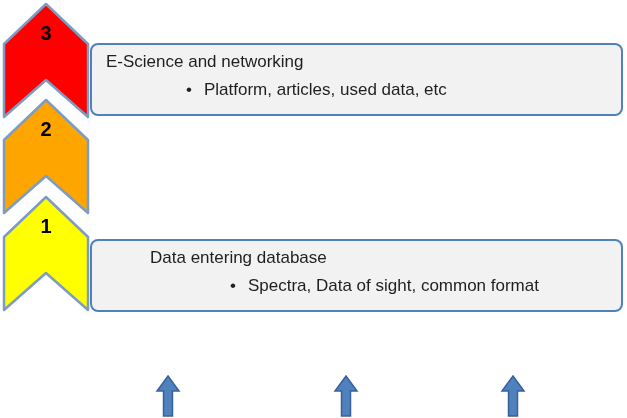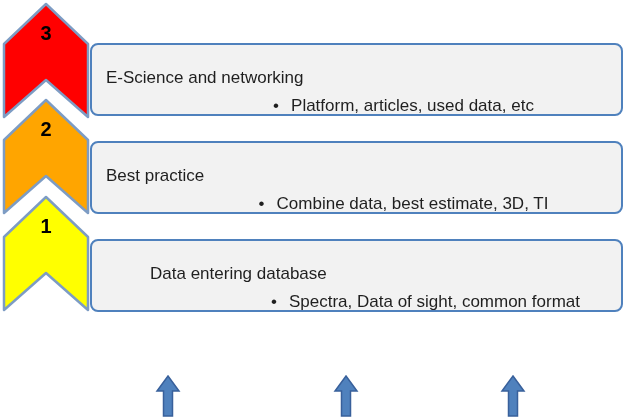--- a/index.html
+++ b/index.html
@@ -39,31 +39,30 @@
     height: 73px;
     box-sizing: border-box;
     background: #f2f2f2;
     border: 2px solid #4f81bd;
     border-radius: 8px;
   }
   .stepbox.pos-3 { top: 43px; }
   .stepbox.pos-2 { top: 141px; }
   .stepbox.pos-1 { top: 239px; padding-left: 44px; }
   .stepbox .title {
-    margin: 22px 0 0 14px;
+    margin: 6px 0 0 14px;
     font-size: 17px;
     line-height: 22px;
     white-space: nowrap;
   }
   .stepbox .bullet-line {
     margin: 6px 0 0 94px;
     font-size: 17px;
     line-height: 22px;
     white-space: nowrap;
-    text-align: center;
   }
   .stepbox .bullet-glyph {
     display: inline-block;
     margin-right: 12px;
   }
   .up-arrow {
     position: absolute;
     top: 375px;
     width: 26px;
     height: 42px;
@@ -89,26 +88,20 @@
       <span class="bullet-glyph">•</span><span>Platform, articles, used data, etc</span>
     </div>
   </div>
 
   <div class="chevron pos-2">
     <svg width="88" height="117" viewBox="0 0 88 117">
       <polygon points="44,2 86,42 86,115 44,78 2,115 2,42" stroke="#7D9CC4" stroke-width="2.5" stroke-linejoin="round" fill="#FFA500"></polygon>
     </svg>
     <span class="num">2</span>
   </div>
-  <div class="stepbox pos-2">
-    <div class="title">Best practice</div>
-    <div class="bullet-line">
-      <span class="bullet-glyph">•</span><span>Combine data, best estimate, 3D, TI</span>
-    </div>
-  </div>
 
   <div class="chevron pos-1">
     <svg width="88" height="117" viewBox="0 0 88 117">
       <polygon points="44,2 86,42 86,115 44,78 2,115 2,42" stroke="#7D9CC4" stroke-width="2.5" stroke-linejoin="round" fill="#FFFF00"></polygon>
     </svg>
     <span class="num">1</span>
   </div>
   <div class="stepbox pos-1">
     <div class="title">Data entering database</div>
     <div class="bullet-line">

